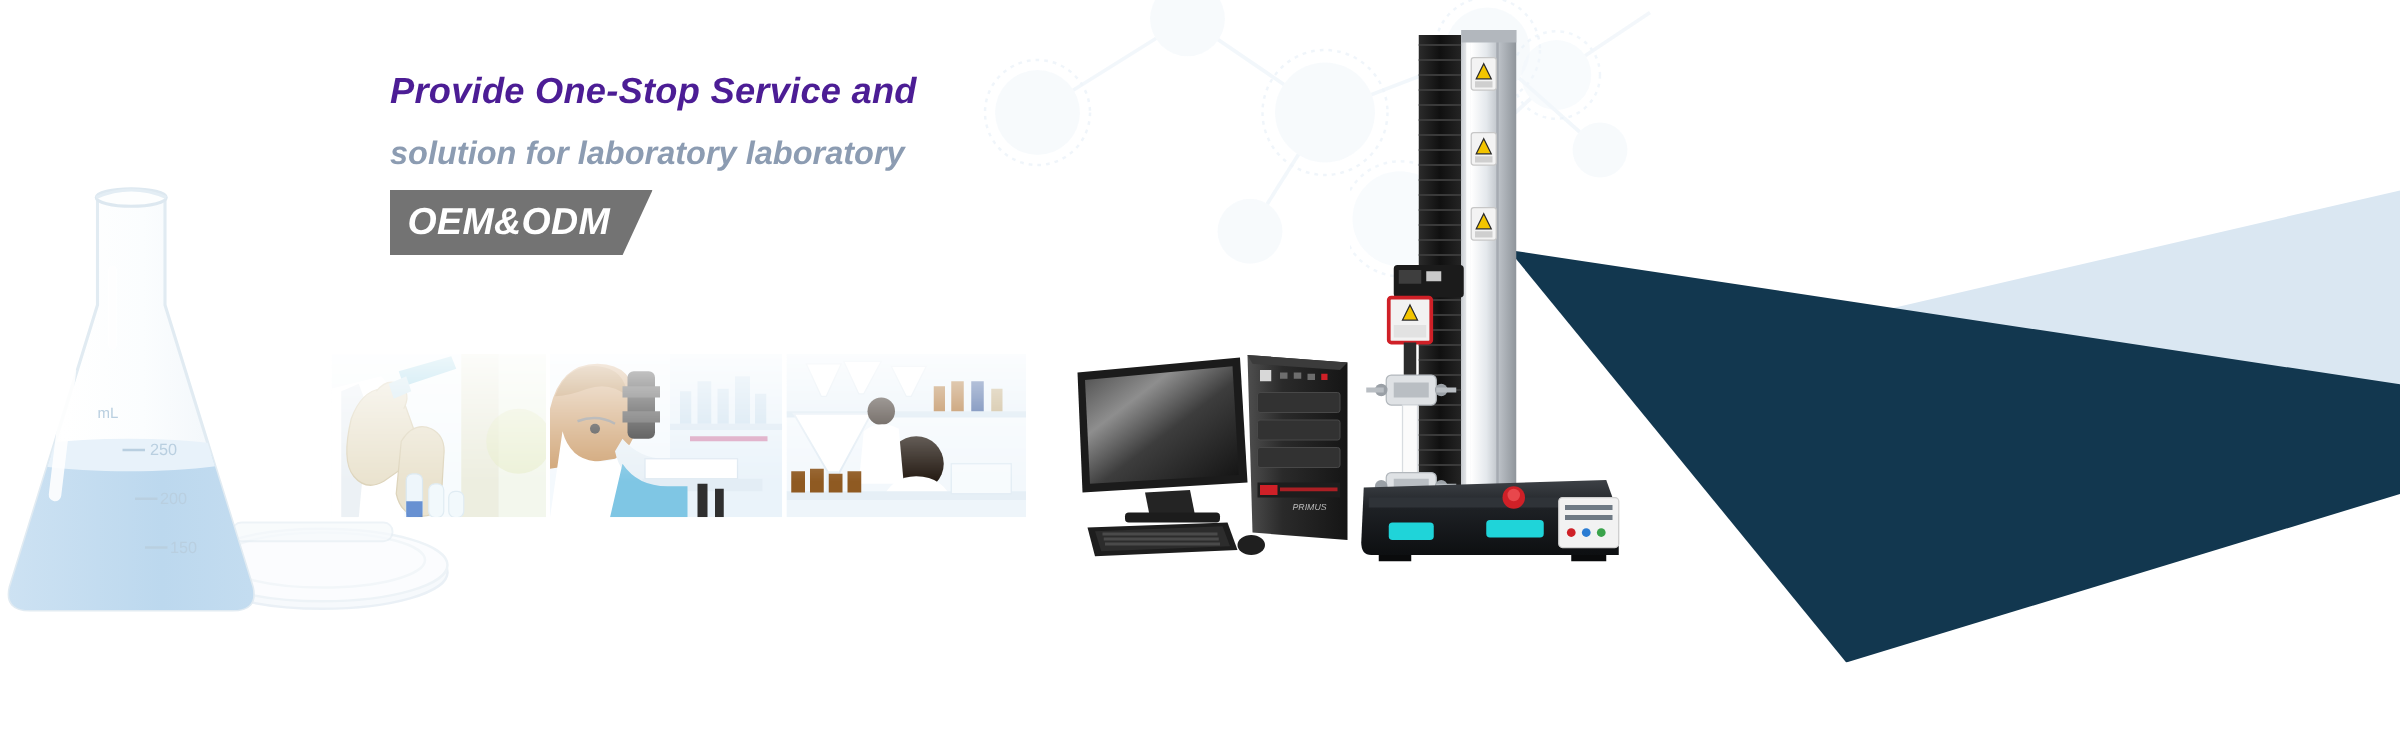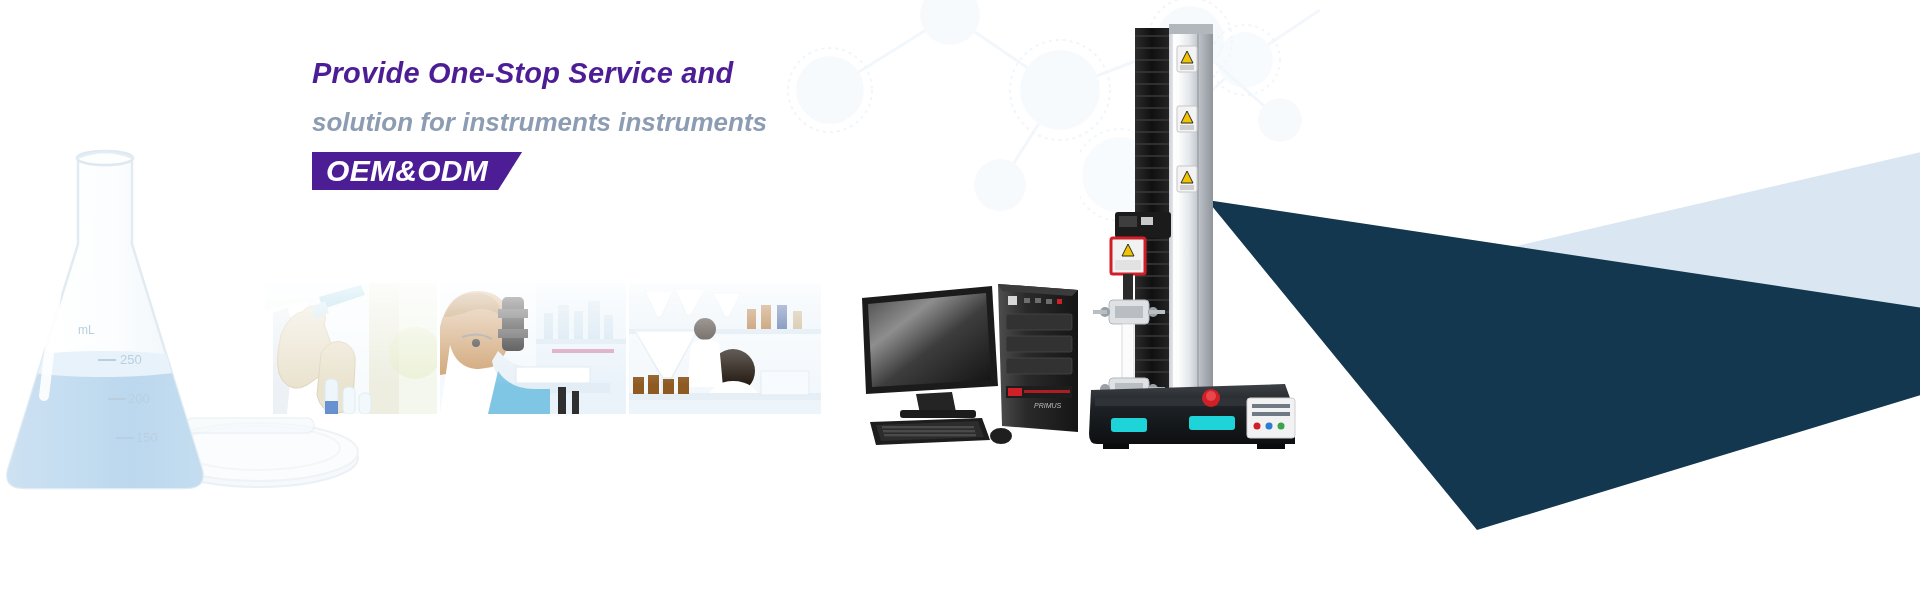--- a/index.html
+++ b/index.html
@@ -54,24 +54,24 @@
     font-size: 26px;
     font-style: italic;
     font-weight: bold;
     color: #8c9cb2;
     line-height: 31px;
     white-space: nowrap;
   }
   .badge-row { margin-top: 14px; position: relative; height: 46px; }
   .badge {
     position: absolute; left: 0; top: 0;
-    height: 38px;
+    height: 52px;
     padding: 0 34px 0 14px;
     display: flex; align-items: center;
-    background: #4c1d95;
+    background: #737373;
     clip-path: polygon(0 0, 100% 0, calc(100% - 24px) 100%, 0 100%);
   }
   .badge-text {
     font-size: 30px; font-weight: bold; font-style: italic;
     color: #ffffff; letter-spacing: .3px; white-space: nowrap;
   }
 
   
   .photo-strip {
     position: absolute; left: 265px; top: 283px;
@@ -194,21 +194,21 @@
         <rect x="118" y="302" width="18" height="2"></rect>
         <text x="146" y="346">150</text>
         <rect x="126" y="341" width="18" height="2"></rect>
         <text x="88" y="238" font-size="12">mL</text>
       </g>
     </g>
   </svg>
 
   <div class="copy">
     <div class="headline-1">Provide One-Stop Service and</div>
-    <div class="headline-2">solution for instruments instruments</div>
+    <div class="headline-2">solution for laboratory laboratory</div>
     <div class="badge-row">
       <div class="badge">
         <span class="badge-text">OEM&amp;ODM</span>
       </div>
     </div>
   </div>
 
   <div class="photo-strip">
 
     <div class="photo p1">

